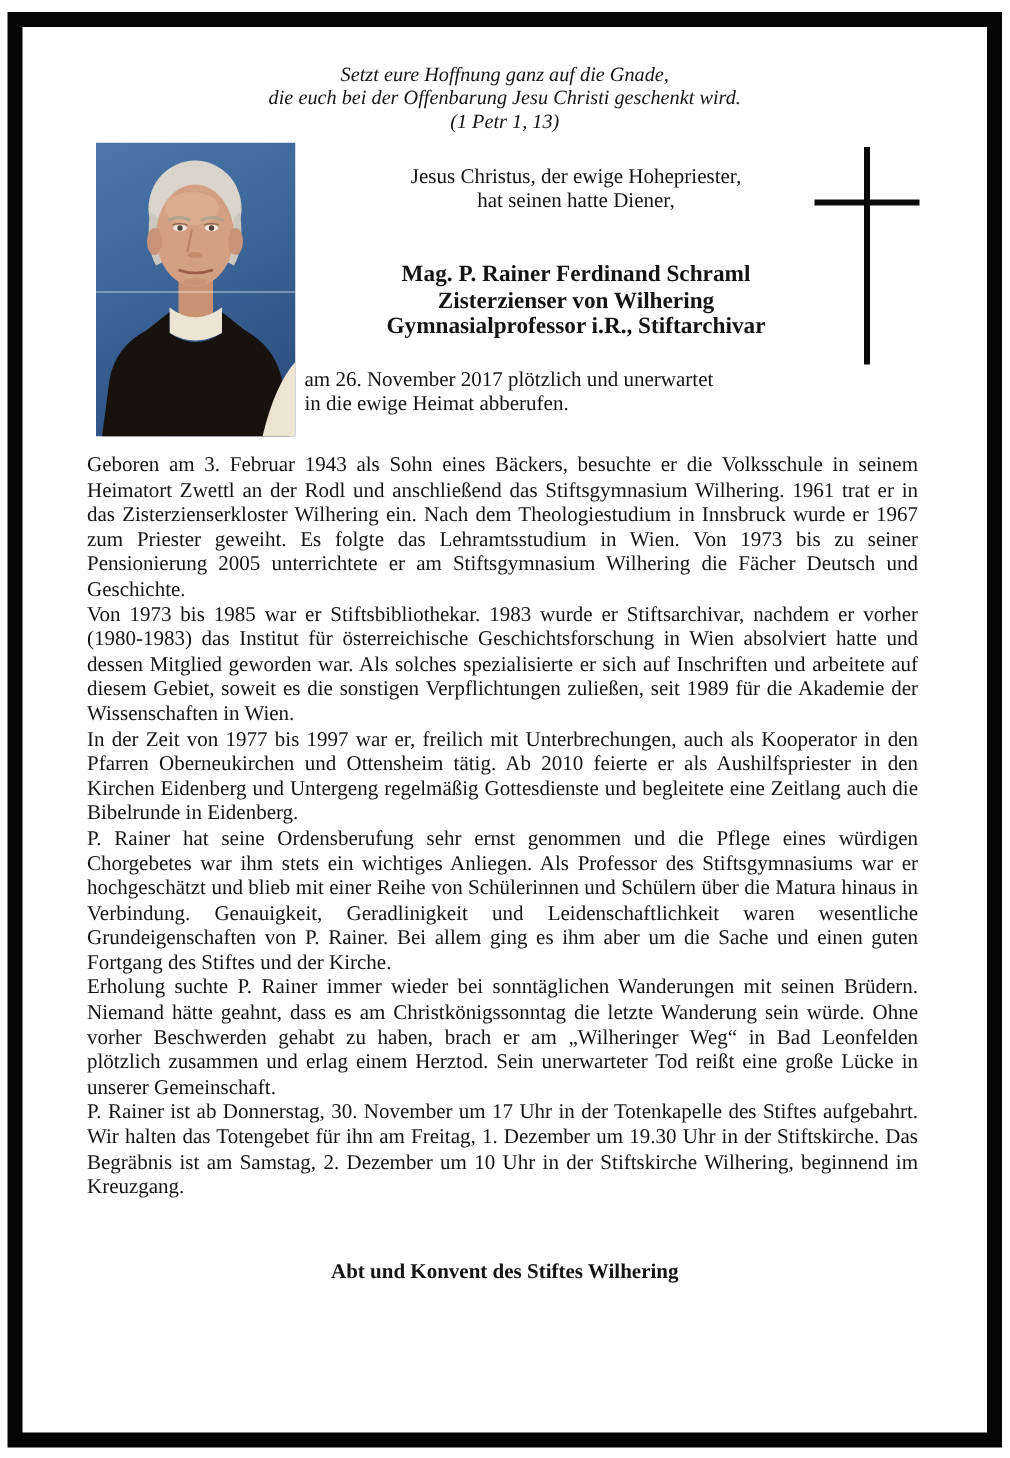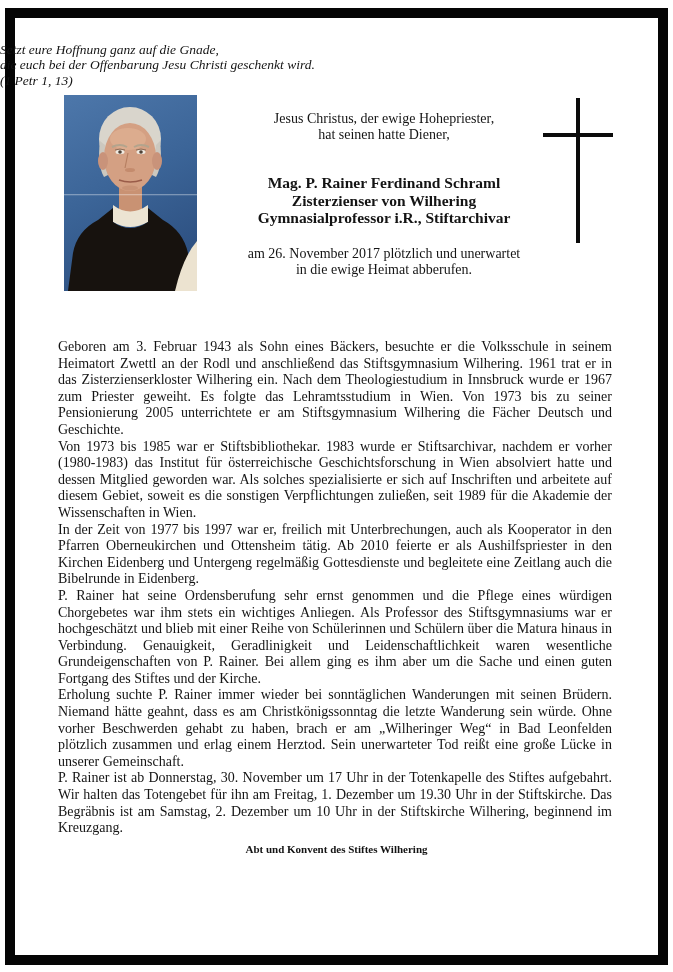--- a/index.html
+++ b/index.html
@@ -15,21 +15,21 @@
   .frame {
     position: absolute;
     left: 5px; top: 8px;
     width: 663px; height: 957px;
     border: 10px solid #050505;
     box-sizing: border-box;
   }
   .quote {
     position: absolute;
     left: 0; top: 42px; width: 100%;
-    text-align: left;
+    text-align: center;
     font-style: italic;
     font-size: 13.5px;
     line-height: 15.3px;
   }
   .photo {
     position: absolute;
     left: 64px; top: 95px;
     width: 133px; height: 196px;
   }
   .photo svg { display: block; width: 133px; height: 196px; }
@@ -44,21 +44,20 @@
     position: absolute;
     left: 203px; top: 174px; width: 362px;
     text-align: center;
     font-weight: bold;
     font-size: 15.5px;
     line-height: 17.5px;
   }
   .death-block {
     position: absolute;
     left: 203px; top: 246px; width: 362px;
-    text-align: center;
     font-size: 14px;
     line-height: 15.6px;
   }
   .cross {
     position: absolute;
     left: 543px; top: 98px;
     width: 70px; height: 145px;
   }
   .cross .v {
     position: absolute; left: 33px; top: 0;
@@ -70,29 +69,28 @@
     width: 100%; height: 4px;
     background: #0b0b0b;
   }
   .body-text {
     position: absolute;
     left: 58px; top: 303px;
     width: 554px;
     font-size: 14px;
     line-height: 16.6px;
     text-align: justify;
-    margin-top: 36px;
   }
   .body-text p { margin: 0; }
   .closing {
     position: absolute;
     left: 0; top: 840px; width: 100%;
     text-align: center;
     font-weight: bold;
-    font-size: 11px;
+    font-size: 14px;
     line-height: 18.5px;
   }
 </style>
 </head>
 <body>
 
 <div class="page">
   <div class="frame"></div>
 
   <div class="quote">

